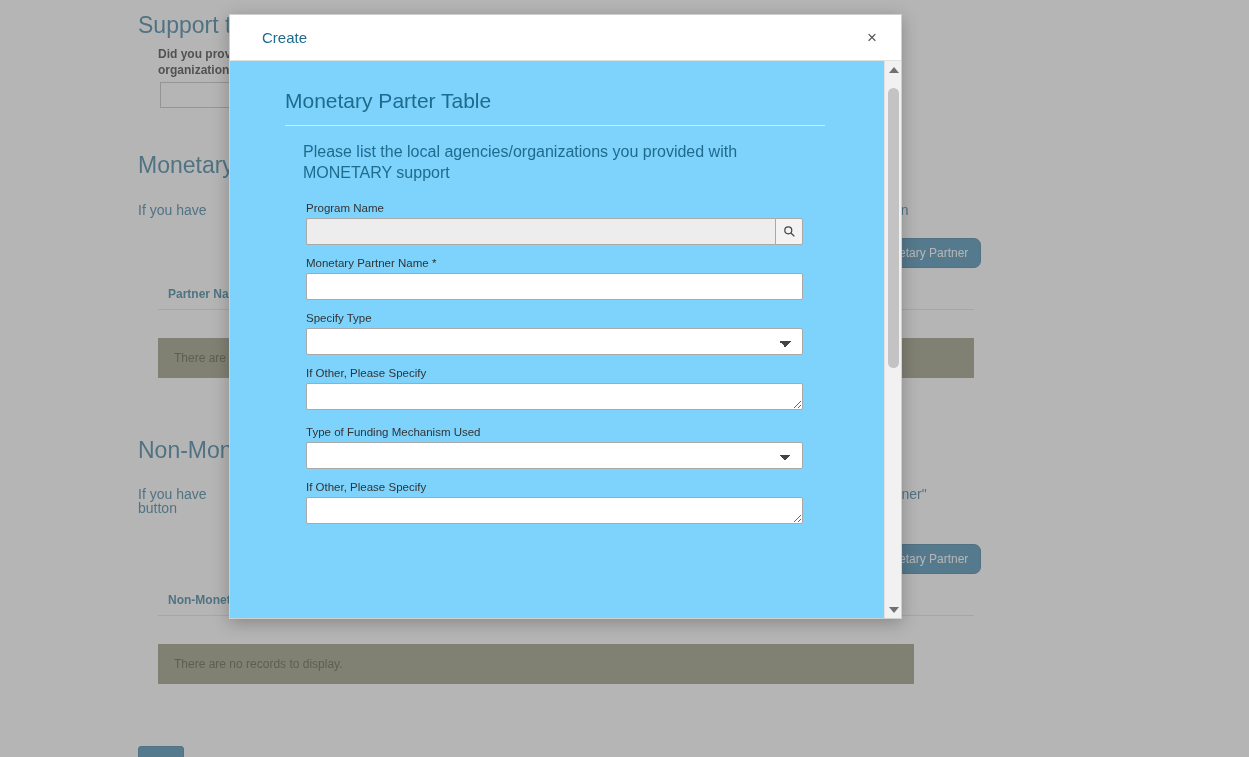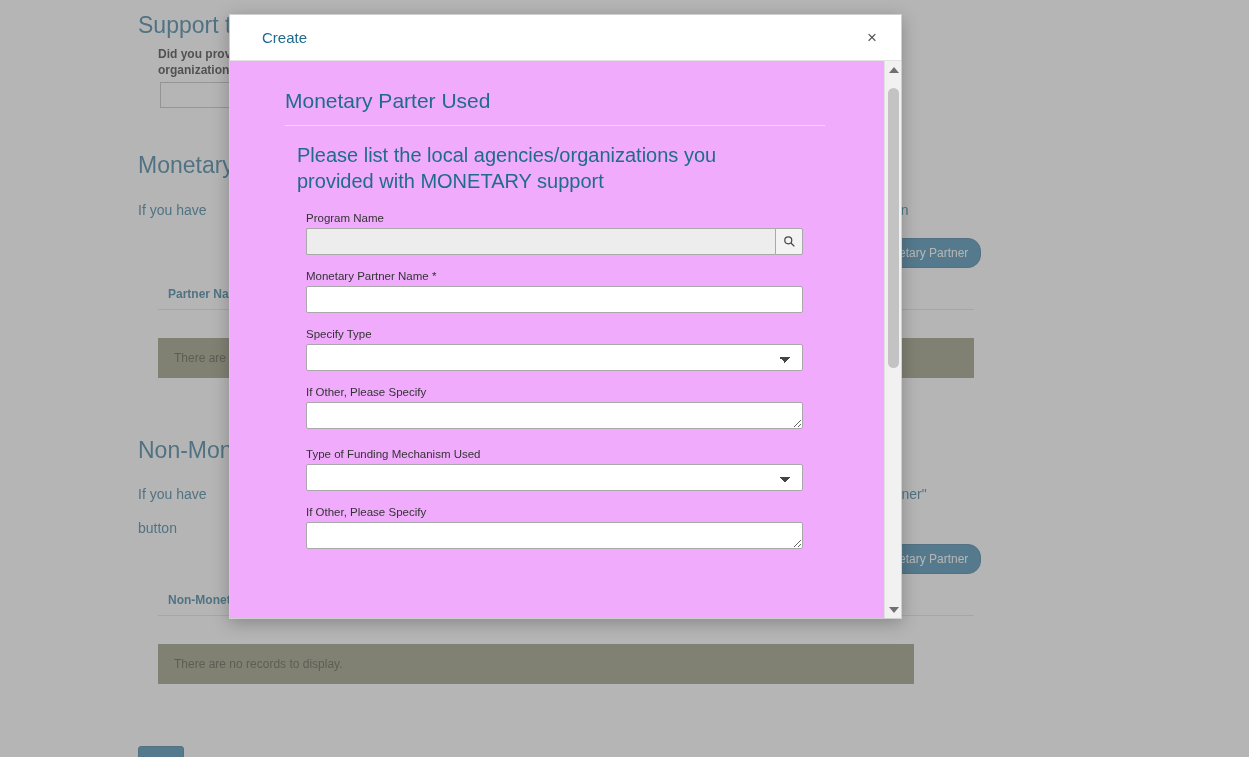--- a/index.html
+++ b/index.html
@@ -50,21 +50,21 @@
     border: 1px solid #b9b9b9;
     background: #fff;
     width: 180px;
   }
   .btn-blue {
     background: #2a7ba7;
     border: 1px solid #25698f;
     color: #fff;
     font-size: 12px;
     padding: 7px 12px;
-    border-radius: 13px;
+    border-radius: 7px;
     cursor: pointer;
     white-space: nowrap;
   }
   .btn-blue-small {
     background: #2a7ba7;
     border: 1px solid #25698f;
     color: #fff;
     font-size: 12px;
     width: 46px;
     height: 22px;
@@ -92,21 +92,21 @@
     background: rgba(120,120,120,0.55);
   }
 
   
   .modal {
     position: absolute;
     left: 229px;
     top: 14px;
     width: 673px;
     height: 605px;
-    background: #f0abfc;
+    background: #7dd3fc;
     border: 1px solid #cfcfcf;
     box-shadow: 0 4px 16px rgba(0,0,0,0.25);
     display: flex;
     flex-direction: column;
     overflow: hidden;
   }
   .modal-header {
     height: 46px;
     border-bottom: 1px solid #e2e2e2;
     display: flex;
@@ -144,31 +144,30 @@
     color: #1f6b8e;
     font-size: 21px;
     font-weight: normal;
     margin: 0 0 10px 0;
     padding-bottom: 12px;
     border-bottom: 1px solid #e4e4e4;
     width: 540px;
   }
   .form-h2 {
     color: #1f6b8e;
-    font-size: 20px;
+    font-size: 16px;
     font-weight: normal;
-    margin: 16px 0 18px 12px;
+    margin: 16px 0 18px 18px;
     width: 500px;
     line-height: 1.3;
   }
   .field {
     margin-bottom: 12px;
     width: 497px;
     margin-left: 21px;
-    margin-top: 15px;
   }
   .field-label {
     font-size: 11.5px;
     color: #333;
     display: block;
     margin-bottom: 4px;
   }
   .field-label.bold {
     font-weight: bold;
   }
@@ -309,21 +308,21 @@
 
     <div class="bg-section" style="left:138px; top:437px;">
       <div class="bg-h2">Non-Monet</div>
     </div>
     <div class="bg-section" style="left:138px; top:486px;">
       <div class="bg-h3">If you have</div>
     </div>
     <div class="bg-section" style="left:893px; top:486px;">
       <div class="bg-h3">rtner"</div>
     </div>
-    <div class="bg-section" style="left:138px; top:520px;text-align:center;">
+    <div class="bg-section" style="left:138px; top:500px;text-align:center;">
       <div class="bg-h3">button</div>
     </div>
     <div class="bg-section" style="left:886px; top:544px;">
       <button class="btn-blue">etary Partner</button>
     </div>
     <div class="bg-section" style="left:158px; top:585px; width:816px;">
       <div class="grid-head" style="padding-left:10px;">Non-Monetar</div>
     </div>
     <div class="bg-section" style="left:158px; top:644px; width:756px;">
       <div class="norecords">There are no records to display.</div>
@@ -338,21 +337,21 @@
 
   <div class="modal">
     <div class="modal-header">
       <span class="modal-title">Create</span>
       <button class="modal-close">×</button>
     </div>
 
     <div class="modal-body-wrap">
       <div class="modal-body">
 
-        <h1 class="form-h1">Monetary Parter Used</h1>
+        <h1 class="form-h1">Monetary Parter Table</h1>
         <h2 class="form-h2">Please list the local agencies/organizations you provided with MONETARY support</h2>
 
         <div class="field">
           <label class="field-label">Program Name</label>
           <div class="lookup-row">
             <input placeholder="" style="">
             <button class="lookup-btn">
               <svg width="13" height="13" viewBox="0 0 16 16">
                 <circle cx="6.5" cy="6.5" r="4.3" fill="none" stroke="#444" stroke-width="1.5"></circle>
                 <line x1="9.8" y1="9.8" x2="14" y2="14" stroke="#444" stroke-width="1.6"></line>

